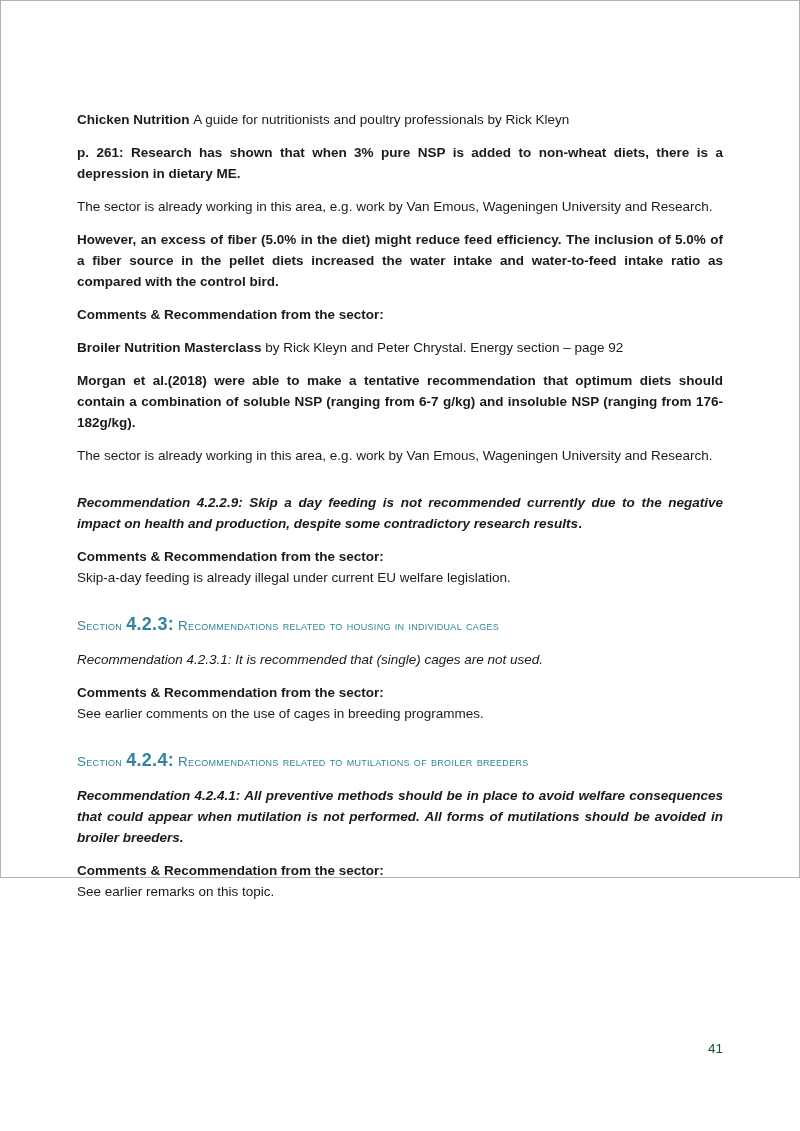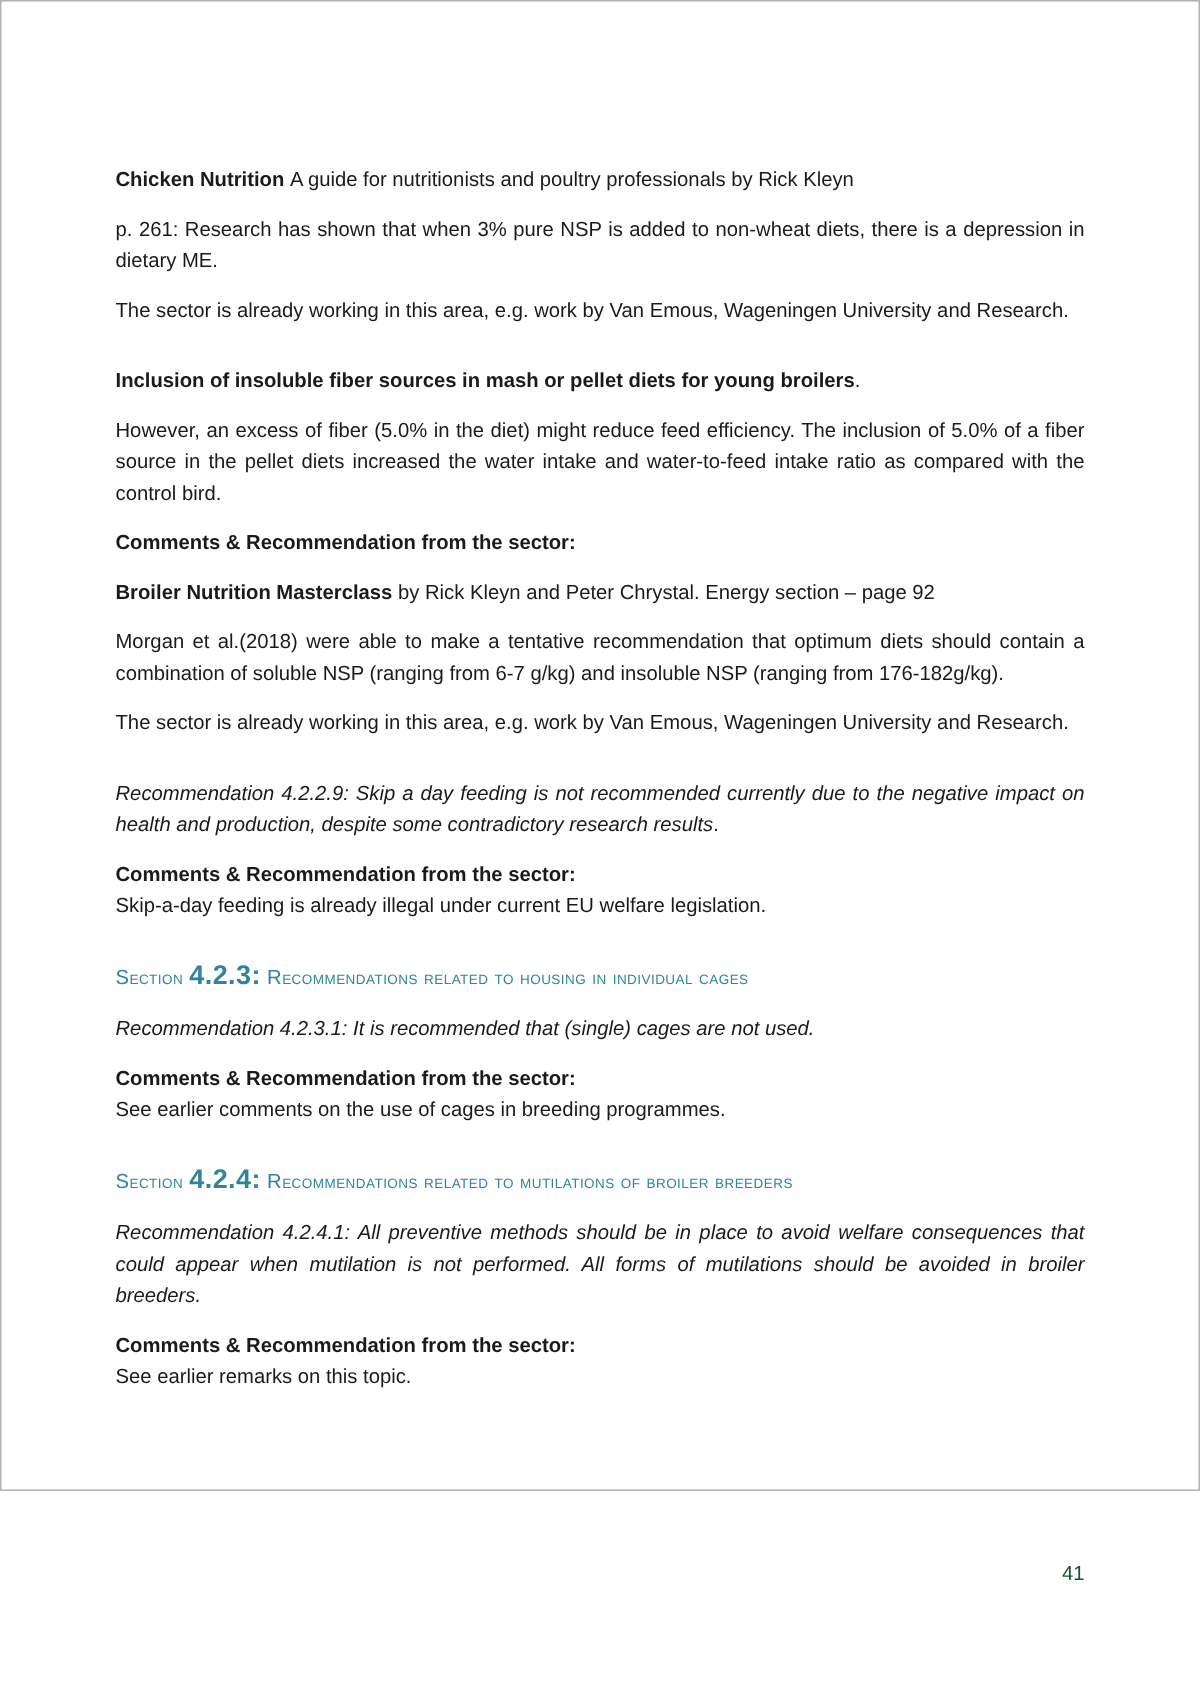--- a/index.html
+++ b/index.html
@@ -7,34 +7,34 @@
   body {
     width: 800px;
     height: 1131px;
     font-family: "Liberation Sans", sans-serif;
     color: #1a1a1a;
     overflow: hidden;
   }
   .page {
     position: relative;
     width: 800px;
-    height: 994px;
+    height: 878px;
     background: #ffffff;
     border: 1px solid #b3b3b3;
   }
   .content {
     position: absolute;
     left: 76px;
     right: 76px;
     top: 108px;
     font-size: 13.5px;
     line-height: 21px;
   }
   .para { margin-bottom: 12px; }
-  .para.justify { text-align: justify; }
+  .para.justify { text-align: justify; font-weight: bold; }
   .space-before { margin-top: 26px; }
   .heading {
     color: var(--heading-color, #31849B);
     font-variant: small-caps;
     letter-spacing: 0.3px;
     margin-bottom: 13px;
   }
   .heading .run-b { font-size: 18px; text-align: center; }
   .run-b { font-weight: bold; }
   .run-i { font-style: italic; }
@@ -47,21 +47,20 @@
   }
 </style>
 </head>
 <body>
 
 <div class="page">
   <div class="content">
       <div class="para"><span class="run-b">Chicken Nutrition </span><span>A guide for nutritionists and poultry professionals by Rick Kleyn</span></div>
       <div class="para justify"><span>p. 261: Research has shown that when 3% pure NSP is added to non-wheat diets, there is a depression in dietary ME.</span></div>
       <div class="para"><span>The sector is already working in this area, e.g. work by Van Emous, Wageningen University and Research.</span></div>
-      <div class="para space-before"><span class="run-b">Inclusion of insoluble fiber sources in mash or pellet diets for young broilers</span><span>.</span></div>
       <div class="para justify"><span>However, an excess of fiber (5.0% in the diet) might reduce feed efficiency. The inclusion of 5.0% of a fiber source in the pellet diets increased the water intake and water-to-feed intake ratio as compared with the control bird.</span></div>
       <div class="para"><span class="run-b">Comments &amp; Recommendation from the sector:</span><br></div>
       <div class="para"><span class="run-b">Broiler Nutrition Masterclass</span><span> by Rick Kleyn and Peter Chrystal. Energy section – page 92</span></div>
       <div class="para justify"><span>Morgan et al.(2018) were able to make a tentative recommendation that optimum diets should contain a combination of soluble NSP (ranging from 6-7 g/kg) and insoluble NSP (ranging from 176-182g/kg).</span></div>
       <div class="para"><span>The sector is already working in this area, e.g. work by Van Emous, Wageningen University and Research.</span></div>
       <div class="para justify space-before"><span class="run-i">Recommendation 4.2.2.9: Skip a day feeding is not recommended currently due to the negative impact on health and production, despite some contradictory research results</span><span>.</span></div>
       <div class="para"><span class="run-b">Comments &amp; Recommendation from the sector:</span><br><span>Skip-a-day feeding is already illegal under current EU welfare legislation.</span></div>
       <div class="heading space-before"><span>Section </span><span class="run-b">4.2.3:</span><span> Recommendations related to housing in individual cages</span></div>
       <div class="para"><span class="run-i">Recommendation 4.2.3.1: It is recommended that (single) cages are not used.</span></div>
       <div class="para"><span class="run-b">Comments &amp; Recommendation from the sector:</span><br><span>See earlier comments on the use of cages in breeding programmes.</span></div>

